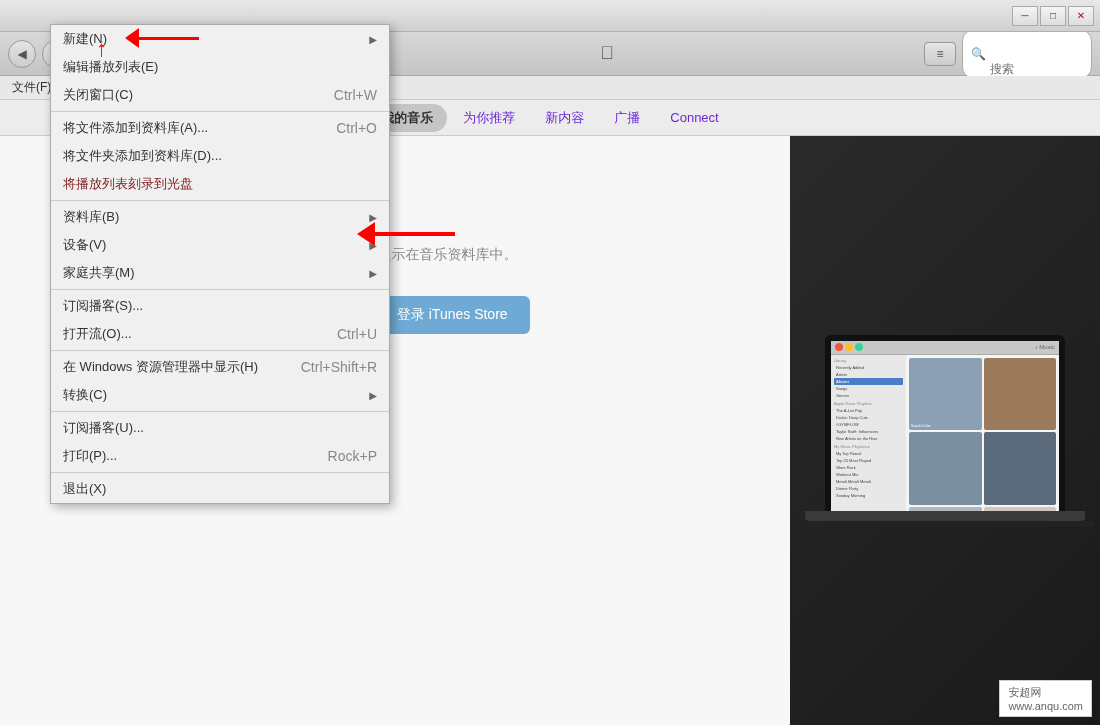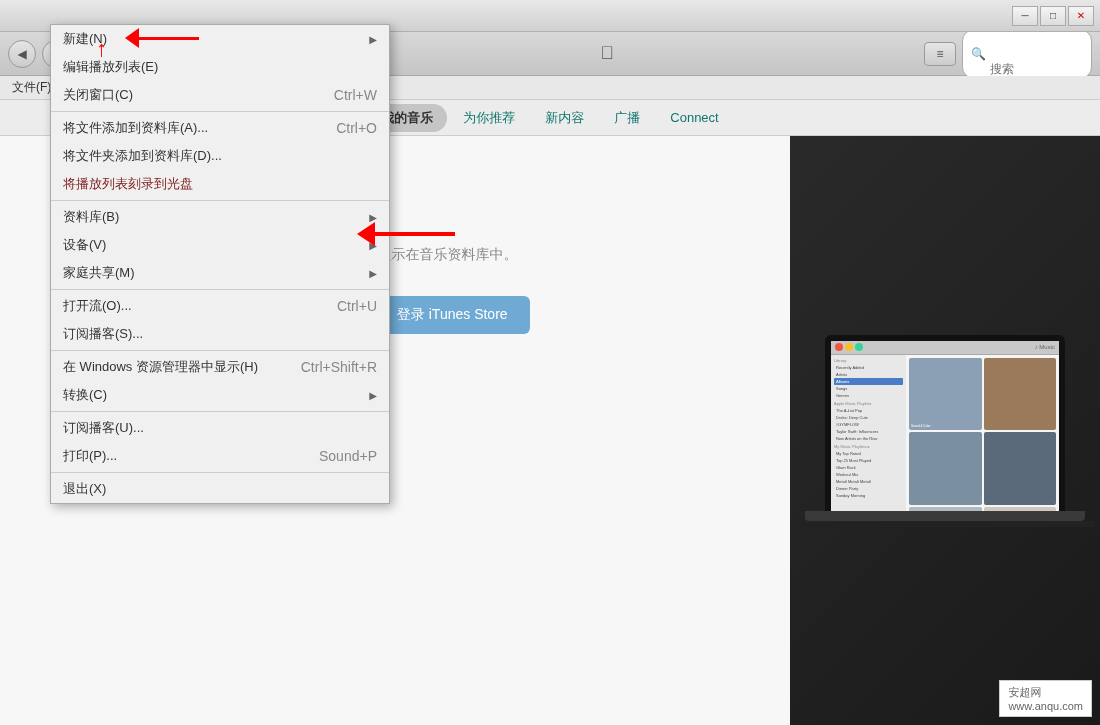--- a/index.html
+++ b/index.html
@@ -172,21 +172,21 @@
       background: #ececec;
       display: flex;
       align-items: center;
       justify-content: center;
       gap: 2px;
       border-bottom: 1px solid #ccc;
     }
     .nav-tab {
       padding: 5px 14px;
       font-size: 13px;
-      color: #0f766e;
+      color: #6d28d9;
       cursor: pointer;
       border-radius: 14px;
     }
     .nav-tab.active {
       background: #c5c5c5;
       color: #333;
       font-weight: bold;
     }
 
     
@@ -346,47 +346,47 @@
     <span class="arrow">▶</span>
   </div>
 
   <div class="dropdown-item">
     <span>家庭共享(M)</span>
     <span class="arrow">▶</span>
   </div>
   <div class="dropdown-separator"></div>
 
   <div class="dropdown-item">
+    <span>订阅播客(S)...</span>
+  </div>
+
+  <div class="dropdown-item">
     <span>打开流(O)...</span>
     <span class="shortcut">Ctrl+U</span>
   </div>
-
-  <div class="dropdown-item">
-    <span>订阅播客(S)...</span>
-  </div>
   <div class="dropdown-separator"></div>
 
   <div class="dropdown-item">
     <span>在 Windows 资源管理器中显示(H)</span>
     <span class="shortcut">Ctrl+Shift+R</span>
   </div>
 
   <div class="dropdown-item">
     <span>转换(C)</span>
     <span class="arrow">▶</span>
   </div>
   <div class="dropdown-separator"></div>
 
   <div class="dropdown-item">
     <span>订阅播客(U)...</span>
   </div>
 
   <div class="dropdown-item">
     <span>打印(P)...</span>
-    <span class="shortcut">Sound+P</span>
+    <span class="shortcut">Rock+P</span>
   </div>
   <div class="dropdown-separator"></div>
 
   <div class="dropdown-item">
     <span>退出(X)</span>
   </div>
 </div>
 
 <div class="nav-tabs">
   <div class="nav-tab active">我的音乐</div>

